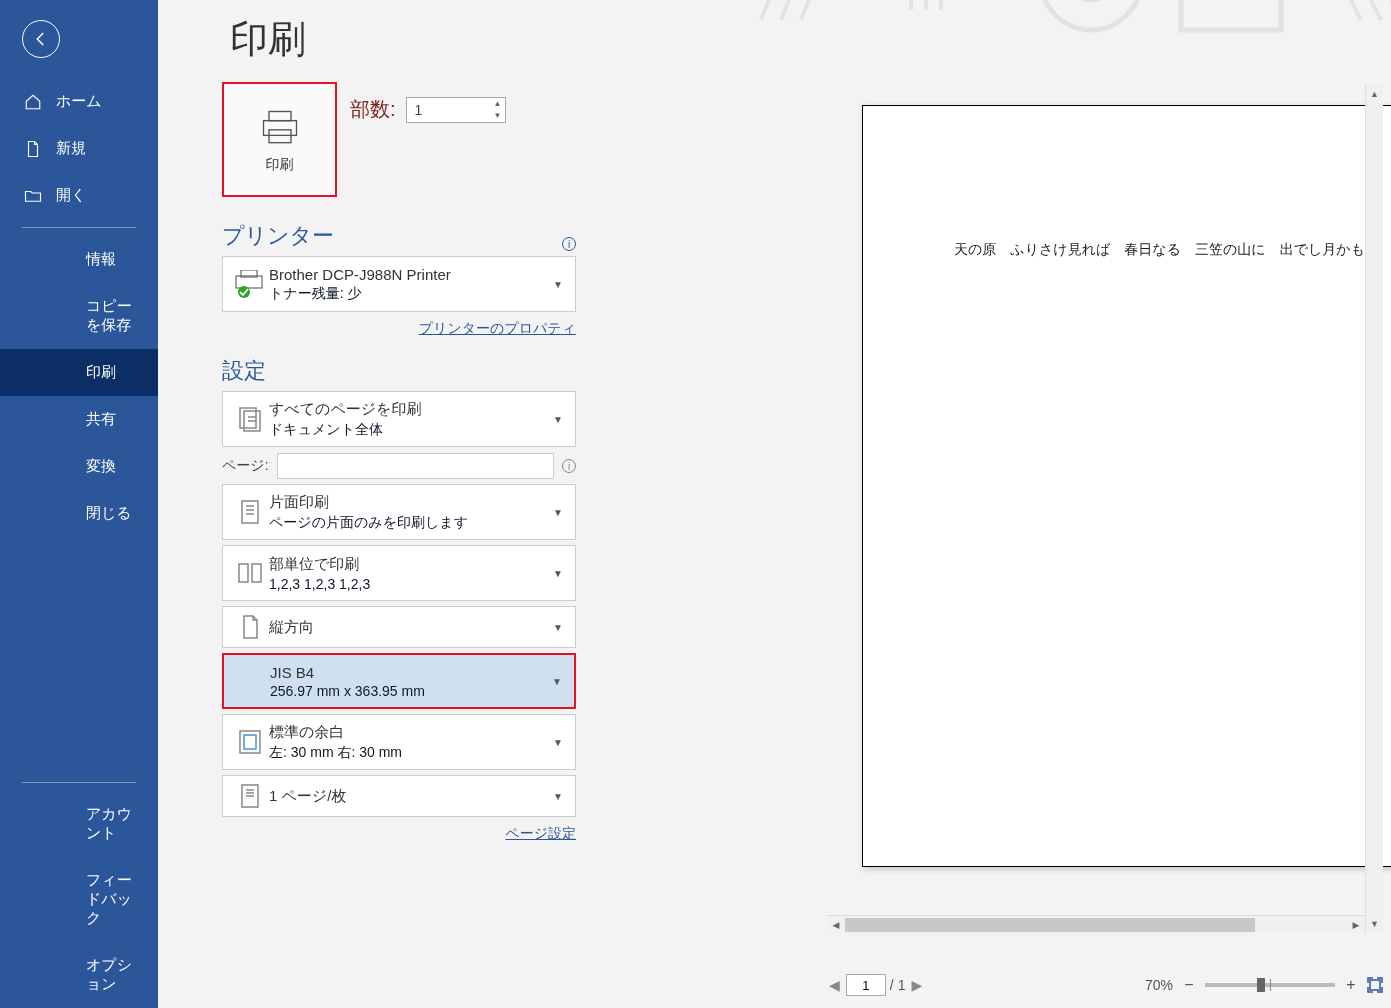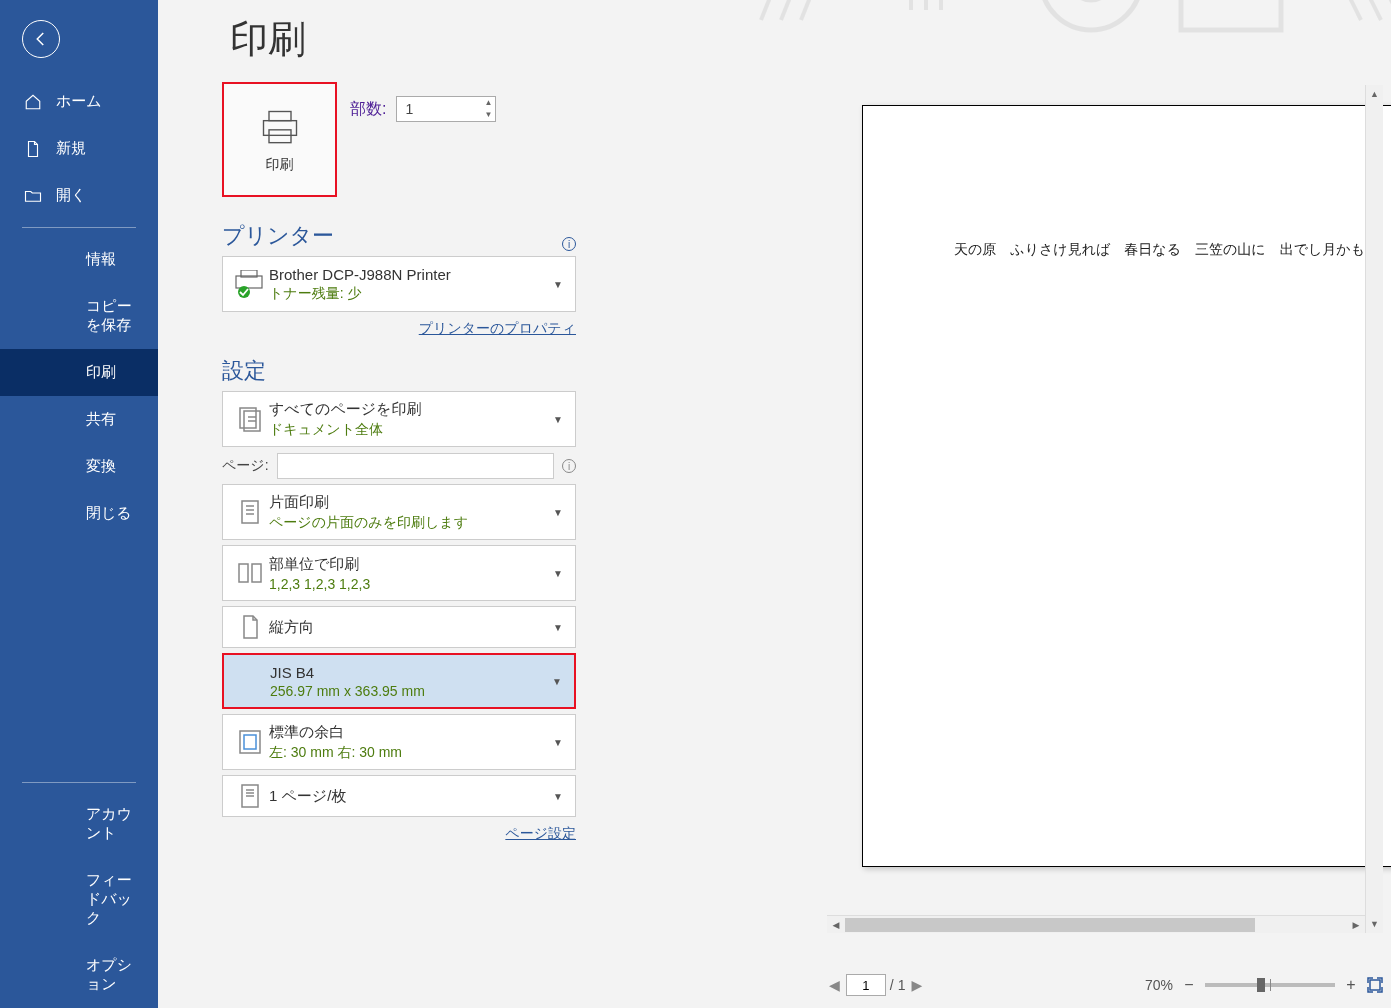--- a/index.html
+++ b/index.html
@@ -21,34 +21,34 @@
     .decor { position: absolute; top: -40px; right: -20px; width: 700px; height: 120px; pointer-events: none; opacity: 0.15; }
     .page-title { position: absolute; left: 38px; top: 14px; font-size: 38px; font-weight: 300; color: #333; }
     
     
     .settings-panel { position: absolute; left: 30px; top: 82px; width: 354px; }
     .print-button { width: 115px; height: 115px; border: 2.5px solid #e81123; background: #fafafa; display: flex; flex-direction: column; align-items: center; justify-content: center; cursor: pointer; }
     .print-button svg { width: 44px; height: 44px; }
     .print-button-label { margin-top: 6px; font-size: 14px; color: #333; }
     
     .copies-row { position: absolute; left: 128px; top: 14px; display: flex; align-items: center; gap: 10px; }
-    .copies-label { font-size: 16px; color: #4c1d95; }
+    .copies-label { font-size: 20px; color: #7f1d1d; }
     .copies-input { width: 100px; height: 26px; border: 1px solid #aaa; padding: 0 18px 0 8px; font-size: 14px; color: #444; position: relative; }
     .spinner { position: absolute; right: 1px; top: 1px; width: 14px; display: flex; flex-direction: column; }
     .spinner-btn { height: 12px; display: flex; align-items: center; justify-content: center; cursor: pointer; font-size: 8px; color: #666; line-height: 1; }
     
     .section-header { font-size: 22px; color: #2b579a; margin-top: 18px; display: flex; align-items: flex-end; gap: 6px; }
     .info-icon { width: 14px; height: 14px; border: 1px solid #2b579a; border-radius: 50%; color: #2b579a; font-size: 10px; display: inline-flex; align-items: center; justify-content: center; margin-left: auto; }
     
     .dropdown { border: 1px solid #ccc; background: #fff; display: flex; align-items: center; padding: 6px 8px; margin-top: 5px; cursor: pointer; position: relative; min-height: 56px; }
     .dropdown.single-line { min-height: 40px; }
     .dropdown .dd-icon { width: 38px; display: flex; align-items: center; justify-content: center; }
     .dropdown .dd-content { flex: 1; }
     .dropdown .dd-title { font-size: 15px; color: #333; }
-    .dropdown .dd-sub { font-size: 14px; color: #4d7c0f; margin-top: 2px; }
+    .dropdown .dd-sub { font-size: 14px; color: #0f172a; margin-top: 2px; }
     .dropdown .dd-caret { width: 14px; font-size: 10px; color: #555; }
     .dropdown.highlighted { border: 2.5px solid #e81123; background: #cfe0f1; }
     
     .link-right { display: block; text-align: right; color: #2b579a; text-decoration: underline; font-size: 14px; margin-top: 8px; cursor: pointer; }
     
     .pages-row { display: flex; align-items: center; margin-top: 6px; gap: 8px; }
     .pages-label { font-size: 14px; color: #444; }
     .pages-input { flex: 1; height: 26px; border: 1px solid #ccc; padding: 0 8px; font-size: 14px; }
     .pages-info { width: 14px; height: 14px; border: 1px solid #888; border-radius: 50%; font-size: 10px; color: #888; display: flex; align-items: center; justify-content: center; }
     

